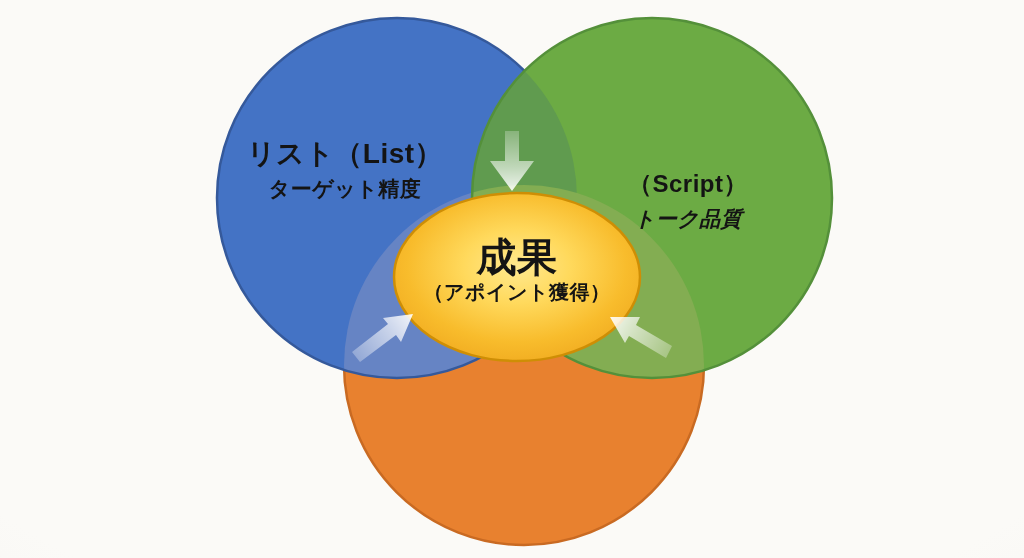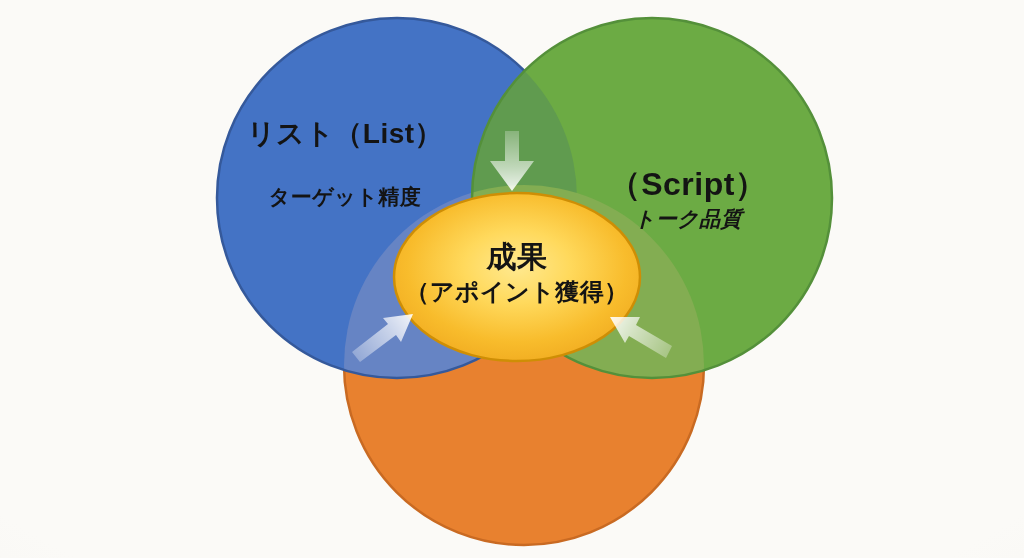--- a/index.html
+++ b/index.html
@@ -15,23 +15,23 @@
     position: absolute;
     transform: translate(-50%, -50%);
     white-space: nowrap;
     color: #141414;
     font-weight: 700;
     letter-spacing: 0.5px;
     text-align: center;
     line-height: 1;
   }
   .t28 { font-size: 28px; }
-  .t27 { font-size: 32px; }
-  .t30 { font-size: 30px; }
-  .t24 { font-size: 24px; }
+  .t27 { font-size: 24px; }
+  .t30 { font-size: 40px; }
+  .t24 { font-size: 20px; }
   .t21 { font-size: 21px; }
 </style>
 </head>
 <body>
 
 <div id="stage">
 
   <svg id="venn-svg" width="1024" height="558" viewBox="0 0 1024 558">
     <defs>
       <clipPath id="clipBlue">
@@ -84,22 +84,22 @@
     </g>
     <circle cx="652" cy="198" r="180" fill="none" stroke="#54903A" stroke-width="2.5"></circle>
 
     <ellipse cx="517" cy="277" rx="123" ry="84" fill="url(#goldGrad)" stroke="#CE8E05" stroke-width="2.5"></ellipse>
 
     <polygon points="505,131 519,131 519,161 534,161 512,191 490,161 505,161" fill="url(#arrowDownGrad)"></polygon>
     <polygon points="360,362 396,335 401,342 413,314 383,318 388,324 352,352" fill="url(#arrowLeftGrad)"></polygon>
     <polygon points="672,346 636,325 640,317 610,317 625,343 629,336 666,358" fill="url(#arrowRightGrad)"></polygon>
   </svg>
 
-  <div class="lbl t28" style="left:345px; top:134px;">リスト（List）</div>
-  <div class="lbl t21" style="left:345px; top:196px;">ターゲット精度</div>
+  <div class="lbl t28" style="left:345px; top:154px;">リスト（List）</div>
+  <div class="lbl t21" style="left:345px; top:188px;">ターゲット精度</div>
 
   <div class="lbl t27" style="left:688px; top:184px;">（Script）</div>
   <div class="lbl t21" style="left:688px; top:218px;font-style:italic;">トーク品質</div>
 
   <div class="lbl t30" style="left:517px; top:257px;">成果</div>
   <div class="lbl t24" style="left:517px; top:292px;">（アポイント獲得）</div>
 
 
 </div>
 

